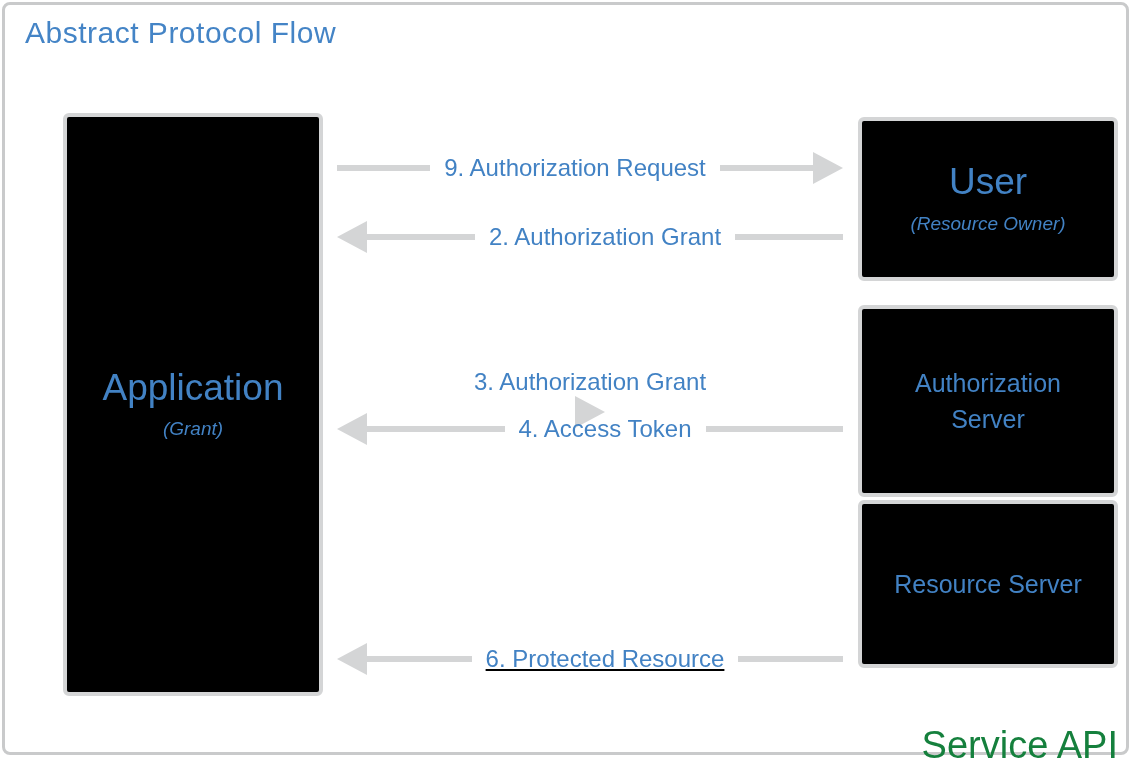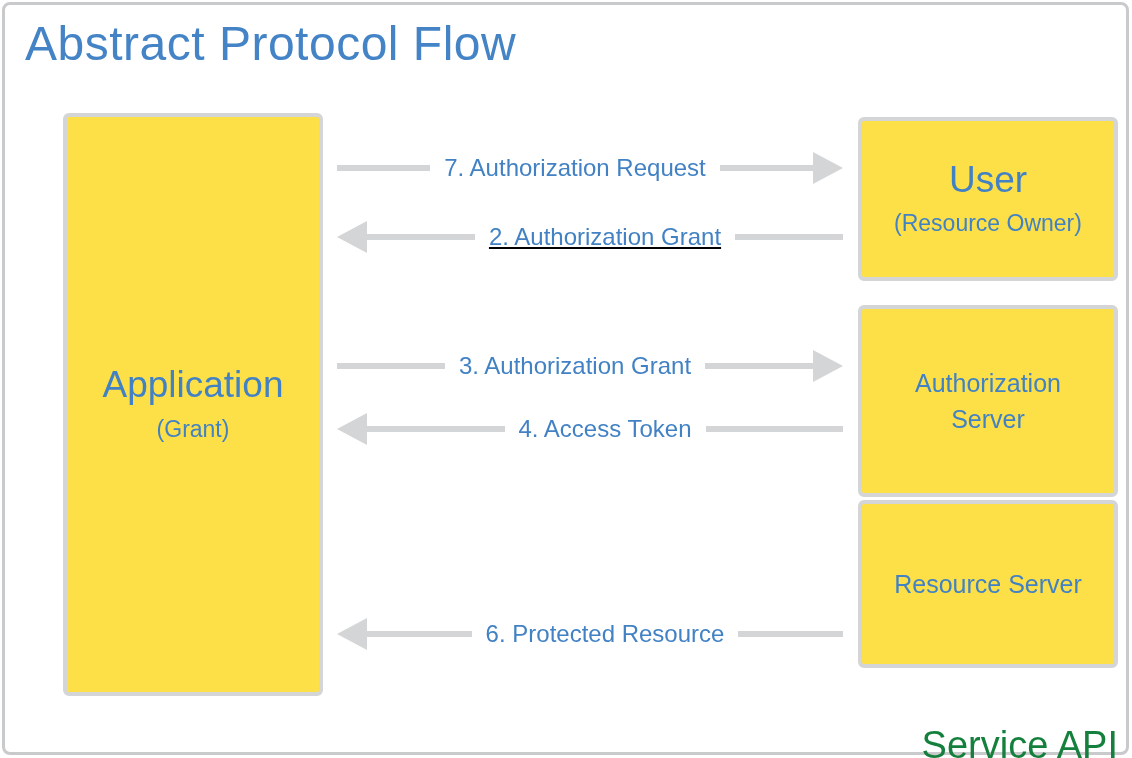--- a/index.html
+++ b/index.html
@@ -14,65 +14,65 @@
   .frame {
     position: absolute;
     left: 2px; top: 2px; right: 3px; bottom: 3px;
     border: 3px solid #c9cacb;
     border-radius: 8px;
     pointer-events: none;
   }
   .diagram-title {
     position: absolute;
     left: 25px; top: 16px;
-    font-size: 48px;
+    font-size: 30px;
     color: #4484c6;
     letter-spacing: 0.5px;
   }
   .box {
     position: absolute;
     border: 4px solid #d4d5d6;
     border-radius: 6px;
-    background: #fde047;
+    background: #000000;
     display: flex;
     flex-direction: column;
     align-items: center;
     justify-content: center;
     color: #4282c4;
     text-align: center;
     box-sizing: border-box;
   }
   .box-application { left: 63px;  top: 113px; width: 260px; height: 583px; }
   .box-user        { left: 858px; top: 117px; width: 260px; height: 164px; }
   .box-auth        { left: 858px; top: 305px; width: 260px; height: 192px; }
   .box-resource    { left: 858px; top: 500px; width: 260px; height: 168px; }
   .box-name-lg  { font-size: 37px; line-height: 1.15; }
-  .box-subtitle { font-size: 23px; line-height: 1.3; margin-top: 8px; }
+  .box-subtitle { font-size: 19px; line-height: 1.3; margin-top: 8px; font-style: italic; }
   .box-name-md  { font-size: 25px; line-height: 1.45; max-width: 190px; }
   .service-api-label {
     position: absolute;
     left: 858px; top: 724px; width: 260px;
     text-align: right;
     font-size: 38px;
     color: #15803d;
   }
   .flow {
     position: absolute;
     left: 337px;
     width: 506px;
     height: 34px;
     display: flex;
     align-items: center;
   }
   .flow-1 { top: 151px; }
-  .flow-2 { top: 220px; text-decoration: underline; }
-  .flow-3 { top: 349px; }
+  .flow-2 { top: 220px; }
+  .flow-3 { top: 368px; flex-direction: column; }
   .flow-4 { top: 412px; text-align: right; }
   .flow-5 { top: 554px; }
-  .flow-6 { top: 617px; }
+  .flow-6 { top: 642px; text-decoration: underline; }
   .flow .line {
     flex: 1 1 0;
     height: 6px;
     background: #d4d5d6;
   }
   .flow .flow-label {
     color: #4282c4;
     font-size: 24px;
     white-space: nowrap;
     padding: 0 14px;
@@ -109,21 +109,21 @@
   </div>
 
   <div class="box box-resource">
     <div class="box-name-md">Resource Server</div>
   </div>
 
   <div class="service-api-label">Service API</div>
 
   <div class="flow flow-1">
     <div class="line"></div>
-    <div class="flow-label">7. Authorization Request</div>
+    <div class="flow-label">9. Authorization Request</div>
     <div class="line"></div>
     <div class="head right"></div>
   </div>
 
   <div class="flow flow-2">
     <div class="head left"></div>
     <div class="line"></div>
     <div class="flow-label">2. Authorization Grant</div>
     <div class="line"></div>
   </div>

